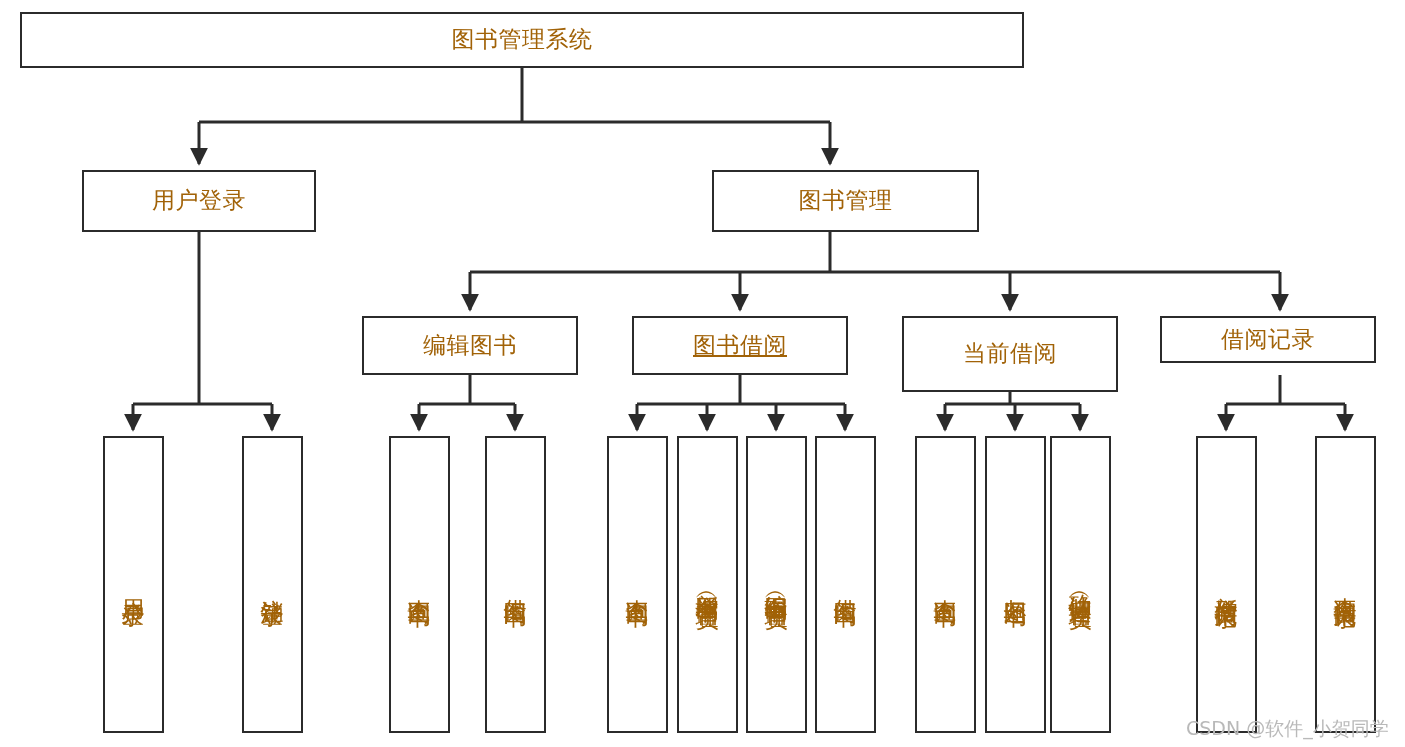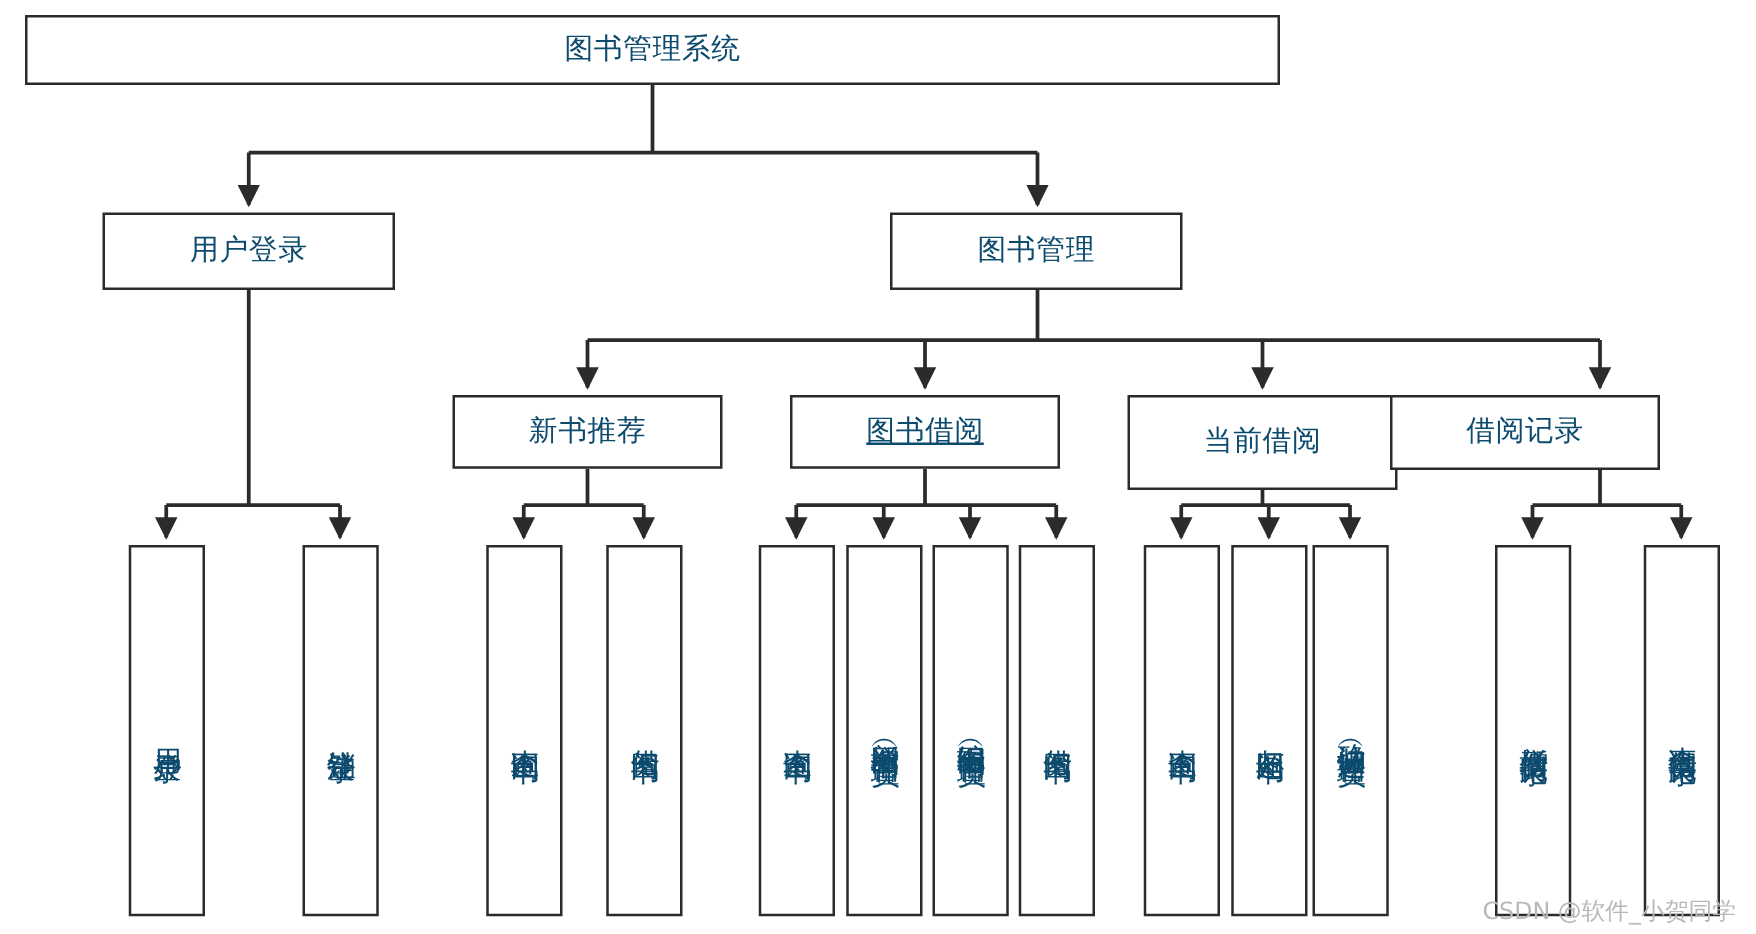--- a/index.html
+++ b/index.html
@@ -20,21 +20,21 @@
     left: 0;
     top: 0;
     width: 1405px;
     height: 747px;
   }
   .node {
     position: absolute;
     box-sizing: border-box;
     border: 2px solid #2b2b2b;
     background: #ffffff;
-    color: #0c4a6e;
+    color: #a16207;
     display: flex;
     align-items: center;
     justify-content: center;
     text-align: center;
     z-index: 2;
   }
   .node.h {
     font-size: 23px;
     letter-spacing: 0.5px;
     line-height: 1.2;
@@ -110,26 +110,26 @@
       <path d="M 1280 375 L 1280 404"></path>
       <path d="M 1226 404 L 1345 404"></path>
       <path d="M 1226 404 L 1226 430" marker-end="url(#arrow)"></path>
       <path d="M 1345 404 L 1345 430" marker-end="url(#arrow)"></path>
     </g>
   </svg>
 
   <div class="node h" style="left:20px; top:12px; width:1004px; height:56px;">图书管理系统</div>
 
   <div class="node h" style="left:82px; top:170px; width:234px; height:62px;">用户登录</div>
-  <div class="node h" style="left:712px; top:170px; width:234px; height:62px;">图书管理</div>
+  <div class="node h" style="left:712px; top:170px; width:267px; height:62px;">图书管理</div>
 
-  <div class="node h" style="left:362px; top:316px; width:216px; height:59px;">新书推荐</div>
+  <div class="node h" style="left:362px; top:316px; width:216px; height:59px;">编辑图书</div>
   <div class="node h" style="left:632px; top:316px; width:216px; height:59px;text-decoration:underline;">图书借阅</div>
   <div class="node h" style="left:902px; top:316px; width:216px; height:76px;">当前借阅</div>
-  <div class="node h" style="left:1112px; top:316px; width:216px; height:60px;">借阅记录</div>
+  <div class="node h" style="left:1160px; top:316px; width:216px; height:47px;">借阅记录</div>
 
   <div class="node v" style="left:103px; top:436px; width:61px; height:297px;">用户登录</div>
   <div class="node v" style="left:242px; top:436px; width:61px; height:297px;">注销登录</div>
 
   <div class="node v" style="left:389px; top:436px; width:61px; height:297px;">查询图书</div>
   <div class="node v" style="left:485px; top:436px; width:61px; height:297px;">借阅图书</div>
 
   <div class="node v" style="left:607px; top:436px; width:61px; height:297px;">查询图书</div>
   <div class="node v" style="left:677px; top:436px; width:61px; height:297px;">新增图书（管理员）</div>
   <div class="node v" style="left:746px; top:436px; width:61px; height:297px;">编辑图书（管理员）</div>

